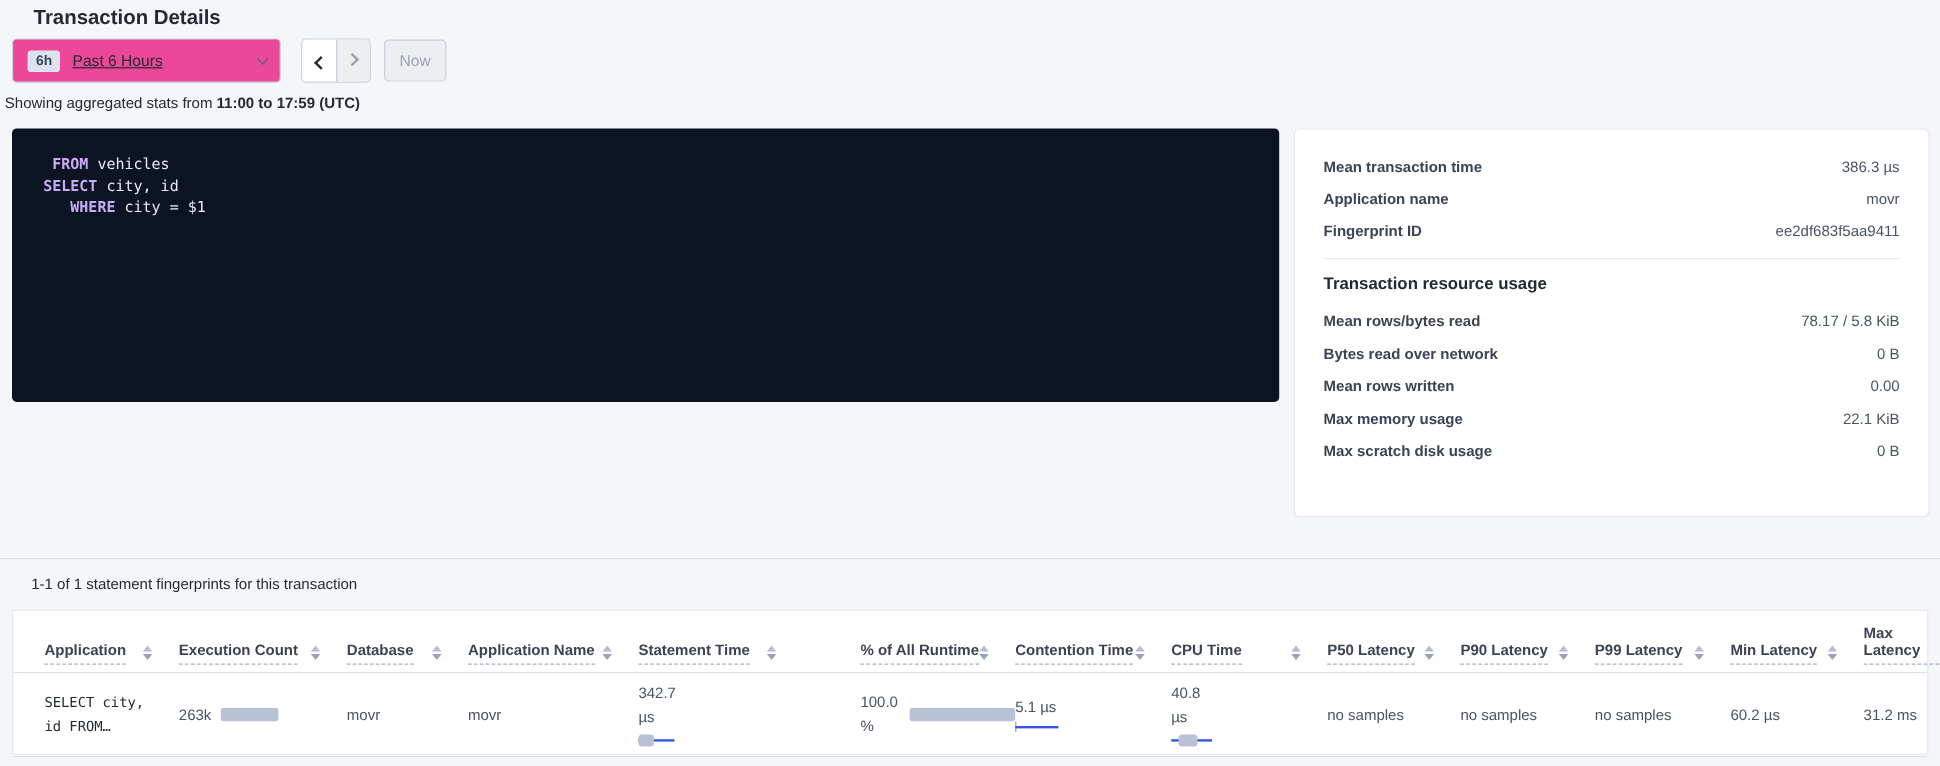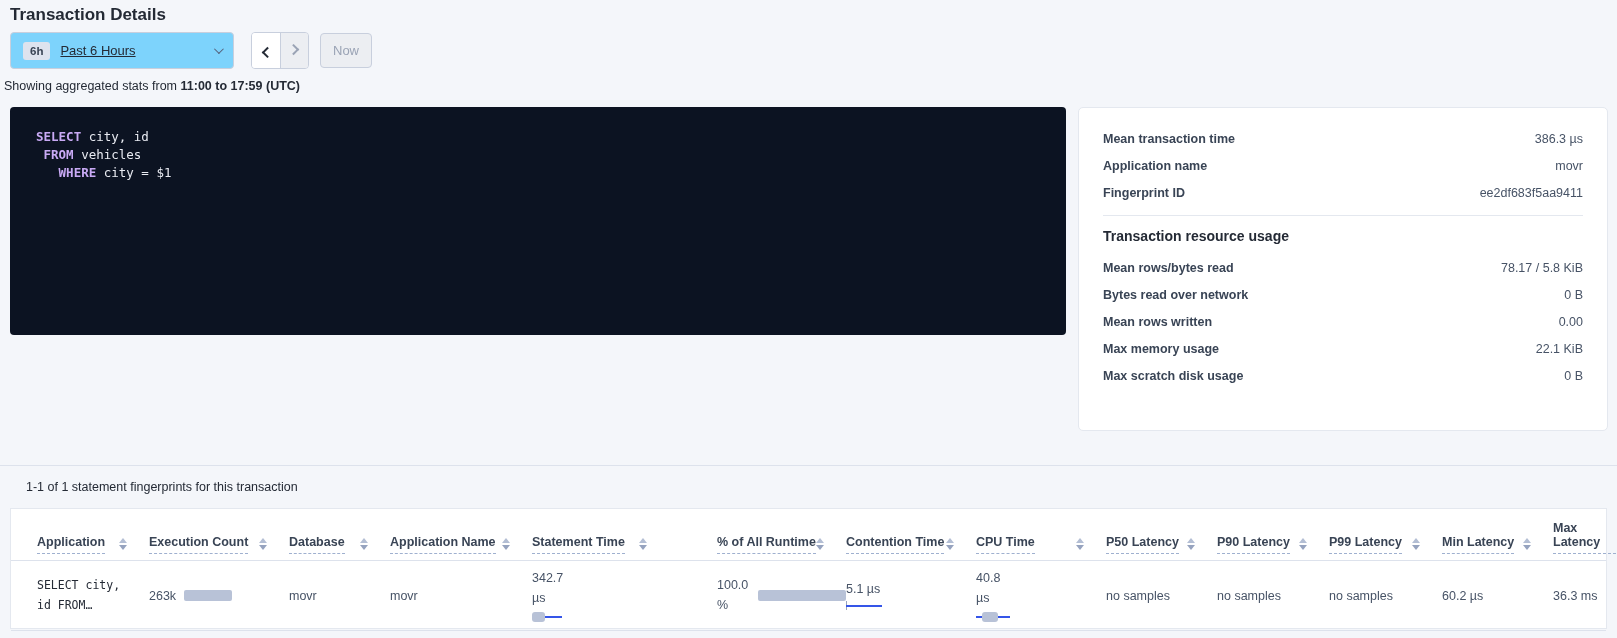--- a/index.html
+++ b/index.html
@@ -6,26 +6,26 @@
   html,body { width:1617px; height:638px; overflow:hidden; }
   body {
     font-family:"Liberation Sans", sans-serif;
     background:var(--page-bg);
     color:var(--text-dark);
     position:relative;
   }
   .abs { position:absolute; }
 
   
-  #page-title { left:10px; top:5px; font-size:17px; font-weight:bold; color:var(--text-dark); }
+  #page-title { left:28px; top:5px; font-size:17px; font-weight:bold; color:var(--text-dark); }
 
   
   #picker-row { left:10px; top:32px; display:flex; align-items:center; }
   .time-select {
-    width:224px; height:37px; background:#7dd3fc; border:1px solid var(--border);
+    width:224px; height:37px; background:#ec4899; border:1px solid var(--border);
     border-radius:4px; display:flex; align-items:center; padding:0 12px; cursor:pointer;
   }
   .time-badge {
     background:var(--badge-bg); color:var(--text-label); font-size:11.5px; font-weight:bold;
     border-radius:3px; padding:3px 7px; margin-right:10px;
   }
   .time-label { font-size:13px; color:var(--text-dark);text-decoration:underline; }
   .chev-down {
     margin-left:auto; width:7px; height:7px;
     border-right:1.5px solid #55607a; border-bottom:1.5px solid #55607a;
@@ -129,22 +129,22 @@
     <div class="arrow-btn disabled">
       <span class="chev-right"></span>
     </div>
   </div>
   <div class="now-btn">Now</div>
 </div>
 
 <div class="abs" id="stats-range"><span>Showing aggregated stats from </span><b>11:00 to 17:59 (UTC)</b></div>
 
 <div class="abs" id="sql-box">
+  <div class="sql-line"><span> </span><span class="sql-kw">FROM</span><span> vehicles</span></div>
   <div class="sql-line"><span class="sql-kw">SELECT</span><span> city, id</span></div>
-  <div class="sql-line"><span> </span><span class="sql-kw">FROM</span><span> vehicles</span></div>
   <div class="sql-line"><span>   </span><span class="sql-kw">WHERE</span><span> city = $1</span></div>
 </div>
 
 <div class="abs" id="summary-card">
   <div class="kv">
     <span class="kv-label">Mean transaction time</span>
     <span class="kv-value">386.3 µs</span>
   </div>
   <div class="kv">
     <span class="kv-label">Application name</span>
@@ -325,15 +325,15 @@
       </div>
       <div class="mini-chart" style="width:34px">
         <span class="mini-line" style="width:34px"></span>
         <span class="mini-blob" style="left:6px;width:16px"></span>
       </div>
     </div>
     <div class="td c-p50"><span>no samples</span></div>
     <div class="td c-p90"><span>no samples</span></div>
     <div class="td c-p99"><span>no samples</span></div>
     <div class="td c-min"><span>60.2 µs</span></div>
-    <div class="td c-max"><span>36.3 ms</span></div>
+    <div class="td c-max"><span>31.2 ms</span></div>
   </div>
 </div>
 
 </body></html>

